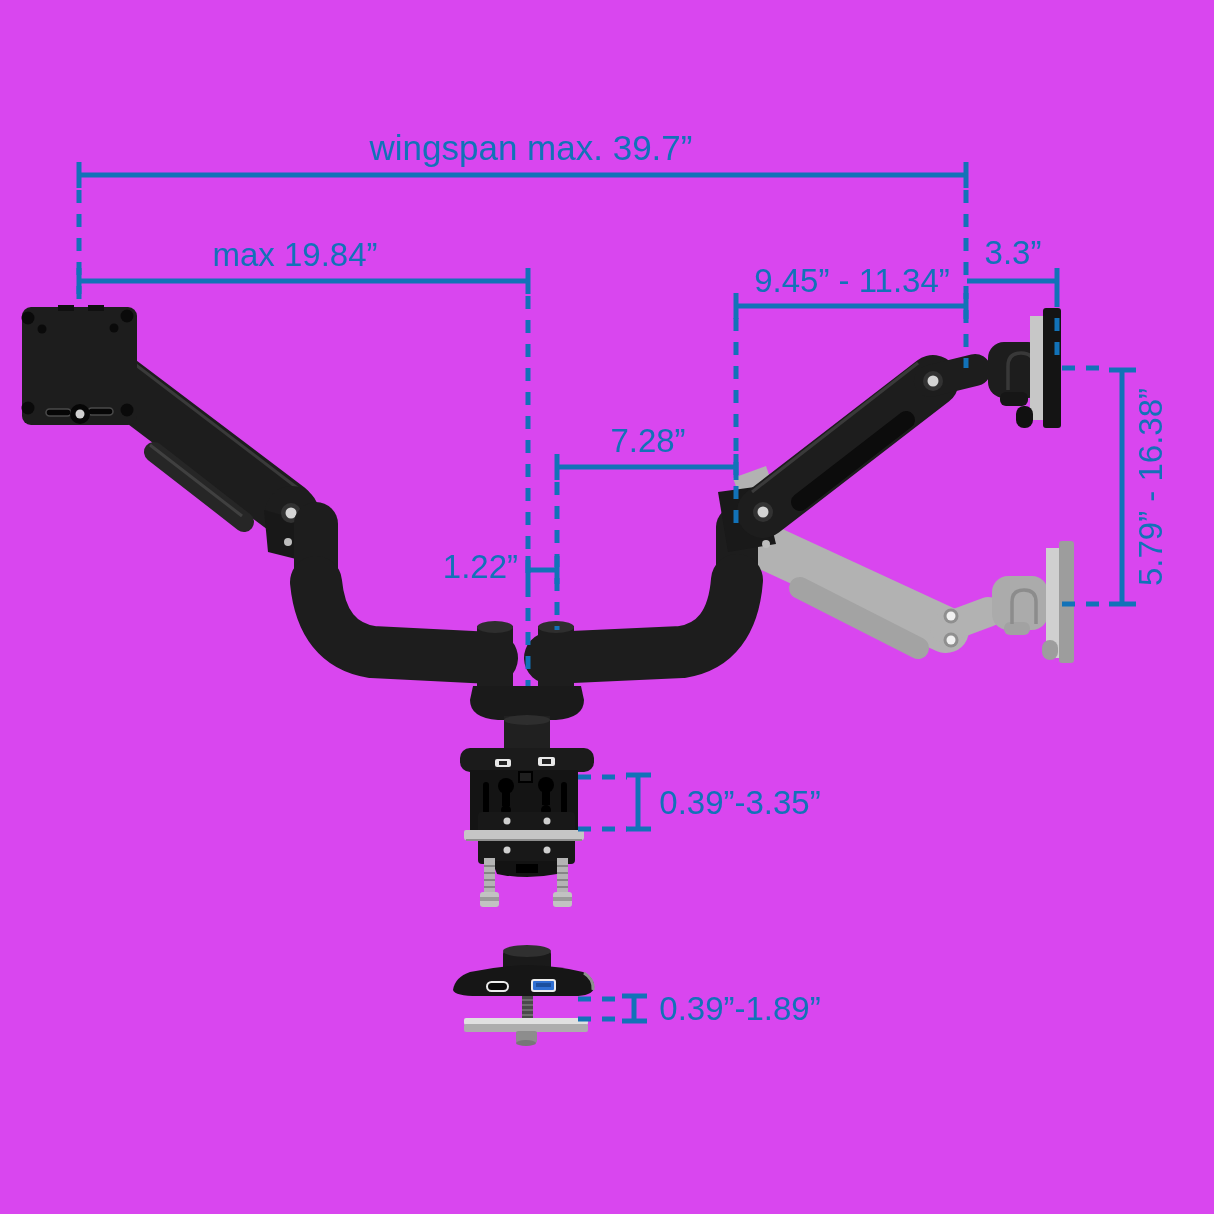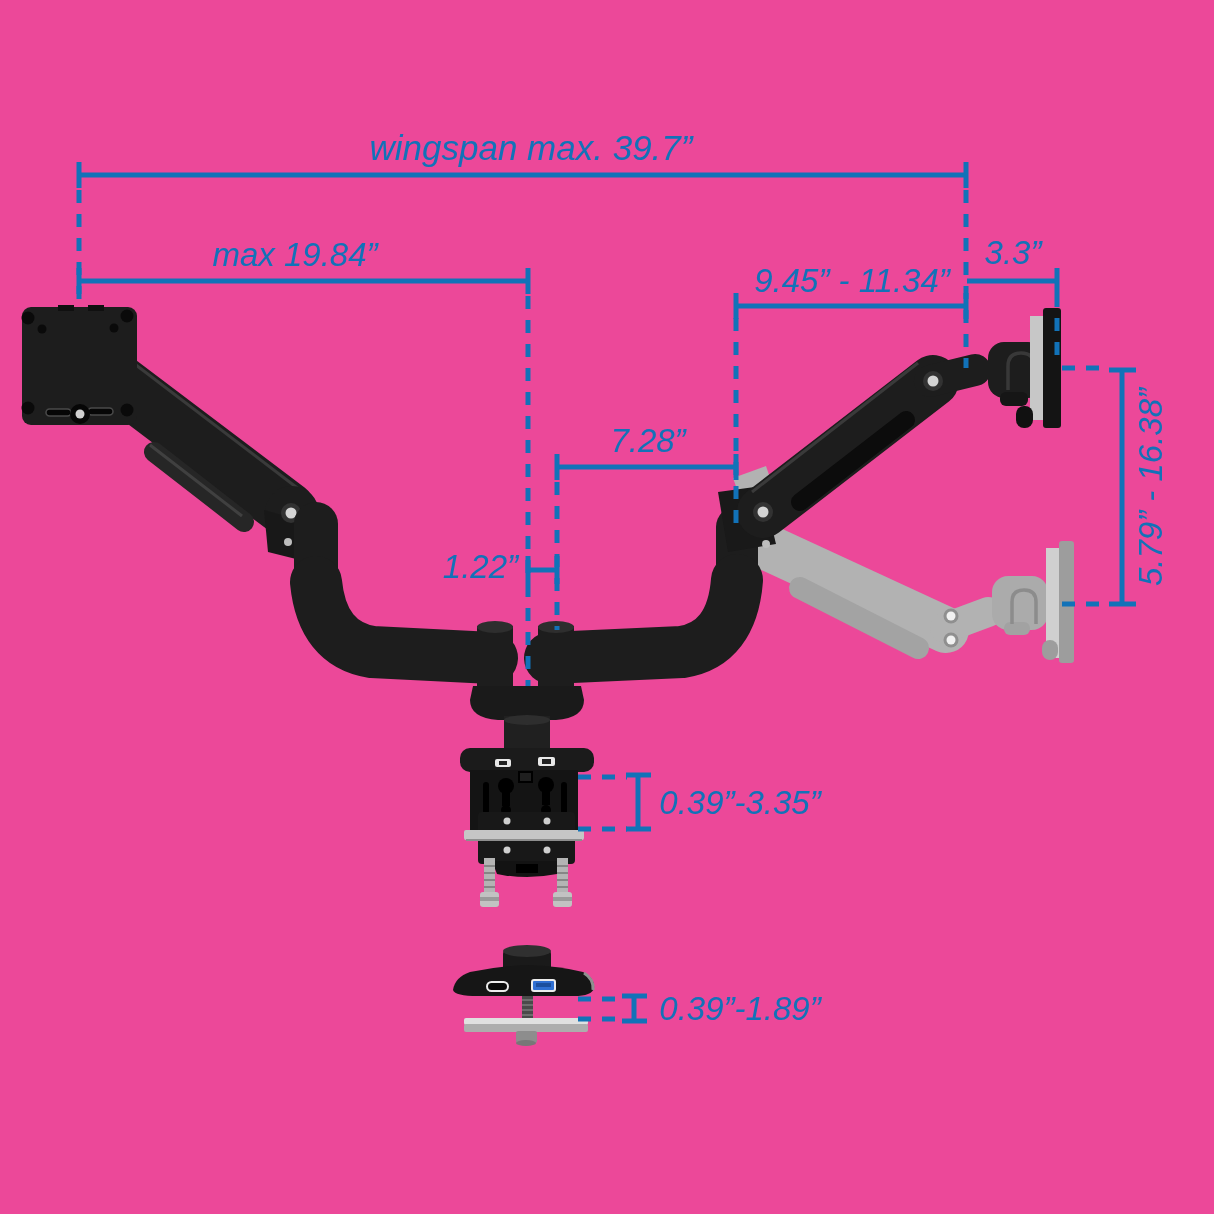--- a/index.html
+++ b/index.html
@@ -1,16 +1,16 @@
 <!DOCTYPE html>
 <html><head>
 <meta charset="utf-8">
 <style>
   html,body { margin:0; padding:0; background:#ffffff; }
-  #stage { position:relative; width:1214px; height:1214px; background:#ec4899; overflow:hidden;font-style:italic; }
+  #stage { position:relative; width:1214px; height:1214px; background:#d946ef; overflow:hidden; }
   svg { display:block; }
   .dim     { stroke:#1272b8; stroke-width:5; fill:none; }
   .dash    { stroke:#1272b8; stroke-width:5; stroke-dasharray:13 11; fill:none; }
   .dimtext { fill:#1272b8; font-family:"Liberation Sans", sans-serif; font-size:33px; }
   .dimtext-big { font-size:35px; }
   .blk  { fill:#1d1d1d; }
   .blks { stroke:#1d1d1d; fill:none; stroke-linecap:round; stroke-linejoin:round; }
   .ghost  { fill:#b2b2b2; }
   .ghosts { stroke:#b2b2b2; fill:none; stroke-linecap:round; stroke-linejoin:round; }
 </style>

